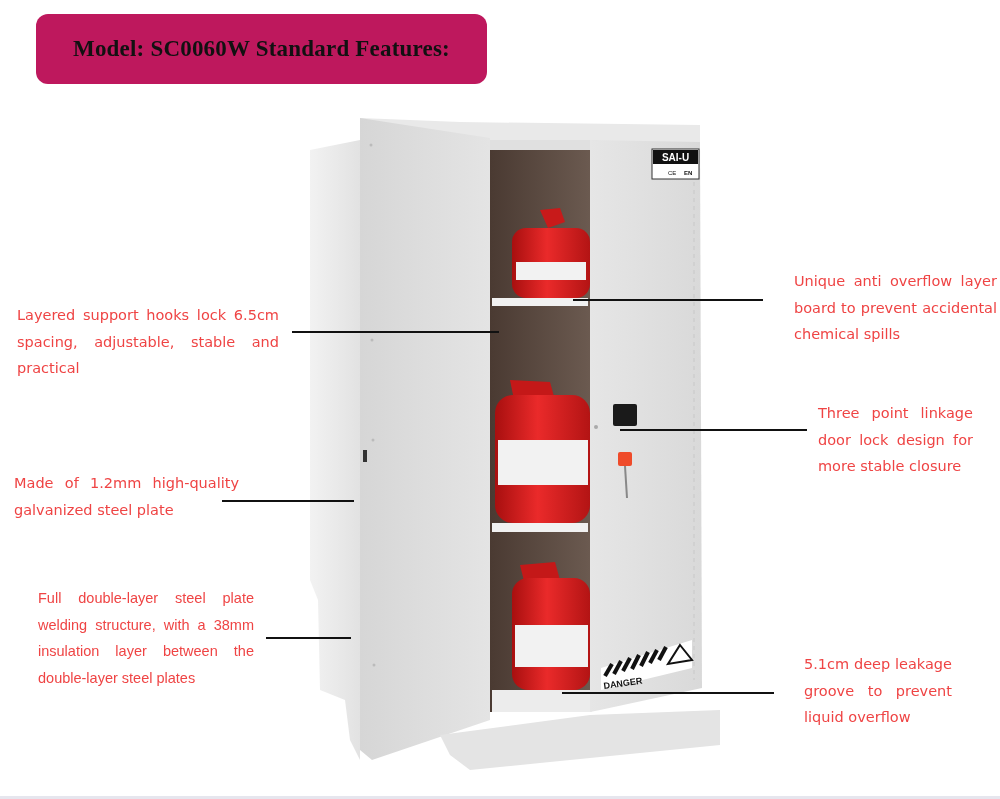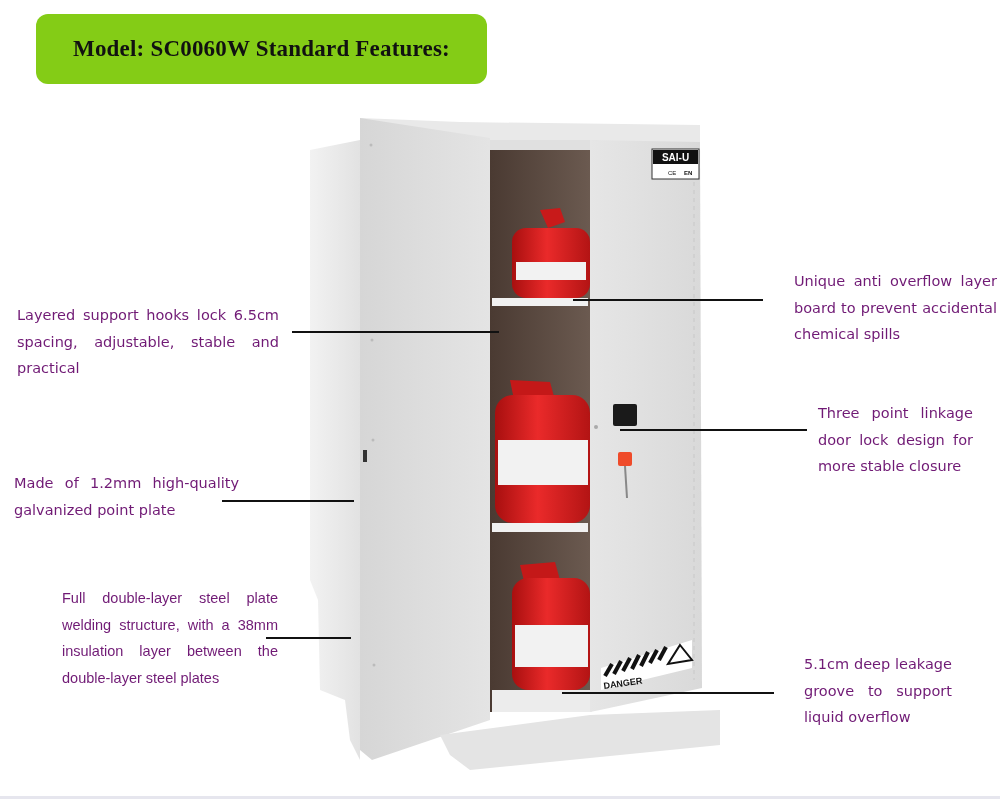--- a/index.html
+++ b/index.html
@@ -1,22 +1,22 @@
 <!DOCTYPE html>
 <html><head>
 <meta charset="utf-8">
 <style>
   html,body{margin:0;padding:0;}
   body{width:1000px;height:799px;position:relative;background:#ffffff;overflow:hidden;
        font-family:"DejaVu Sans","Liberation Sans",sans-serif;}
-  .banner{position:absolute;left:36px;top:14px;width:451px;height:70px;background:#84cc16;
+  .banner{position:absolute;left:36px;top:14px;width:451px;height:70px;background:#be185d;
           border-radius:12px;display:flex;align-items:center;justify-content:center;}
   .banner-title{font-family:"Liberation Serif","DejaVu Serif",serif;font-weight:bold;font-size:23px;color:#111;letter-spacing:0.2px;}
-  .callout{position:absolute;font-family:"DejaVu Sans","Liberation Sans",sans-serif;font-size:14.5px;line-height:26.5px;color:#701a75;text-align:justify;text-align-last:left;}
-  .callout.arial{font-family:"Liberation Sans",sans-serif;font-size:14.5px;line-height:26.5px;margin-left:24px;}
+  .callout{position:absolute;font-family:"DejaVu Sans","Liberation Sans",sans-serif;font-size:14.5px;line-height:26.5px;color:#ef4444;text-align:justify;text-align-last:left;}
+  .callout.arial{font-family:"Liberation Sans",sans-serif;font-size:14.5px;line-height:26.5px;}
   .leader{position:absolute;height:2px;background:#111;}
   .bottom-rule{position:absolute;left:0;top:796px;width:1000px;height:3px;background:#e6e6ee;}
   svg.cab{position:absolute;left:0;top:0;}
 </style>
 </head>
 <body>
 
 <div class="banner">
   <span class="banner-title">Model: SC0060W Standard Features:</span>
 </div>
@@ -122,28 +122,28 @@
       </g>
       <polygon points="680,645 692,660 668,664" fill="none" stroke="#111" stroke-width="2"></polygon>
       <text x="604" y="689" font-family="Liberation Sans, sans-serif" font-weight="bold" font-size="9" fill="#111" transform="rotate(-8 604 689)">DANGER</text>
     </g>
   </g>
 </svg>
 
 <div class="callout" style="left:17px;top:302px;width:262px;">Layered support hooks lock 6.5cm spacing, adjustable, stable and practical</div>
 <div class="leader" style="left:292px;top:331px;width:207px;"></div>
 
-<div class="callout" style="left:14px;top:470px;width:225px;">Made of 1.2mm high-quality galvanized point plate</div>
+<div class="callout" style="left:14px;top:470px;width:225px;">Made of 1.2mm high-quality galvanized steel plate</div>
 <div class="leader" style="left:222px;top:500px;width:132px;"></div>
 
 <div class="callout arial" style="left:38px;top:585px;width:216px;">Full double-layer steel plate welding structure, with a 38mm insulation layer between the double-layer steel plates</div>
 <div class="leader" style="left:266px;top:637px;width:85px;"></div>
 
 <div class="callout" style="left:794px;top:268px;width:203px;">Unique anti overflow layer board to prevent accidental chemical spills</div>
 <div class="leader" style="left:573px;top:299px;width:190px;"></div>
 
 <div class="callout" style="left:818px;top:400px;width:155px;">Three point linkage door lock design for more stable closure</div>
 <div class="leader" style="left:620px;top:429px;width:187px;"></div>
 
-<div class="callout" style="left:804px;top:651px;width:148px;">5.1cm deep leakage groove to support liquid overflow</div>
+<div class="callout" style="left:804px;top:651px;width:148px;">5.1cm deep leakage groove to prevent liquid overflow</div>
 <div class="leader" style="left:562px;top:692px;width:212px;"></div>
 
 <div class="bottom-rule"></div>
 
 </body></html>

